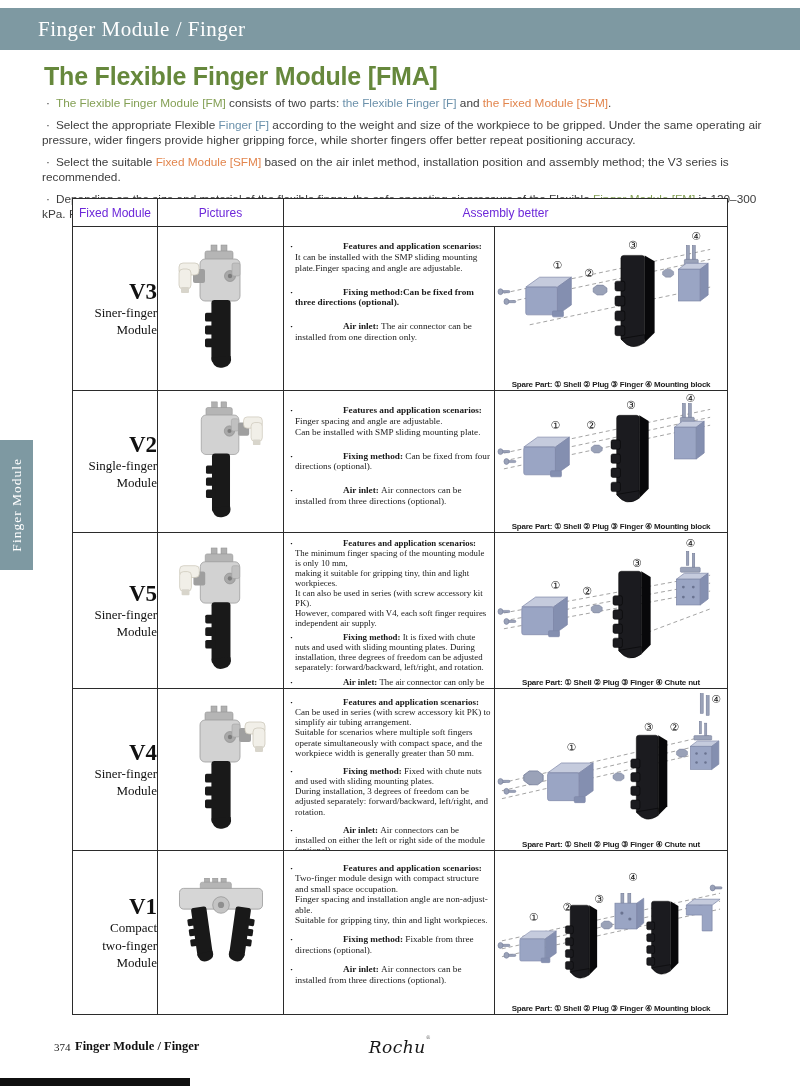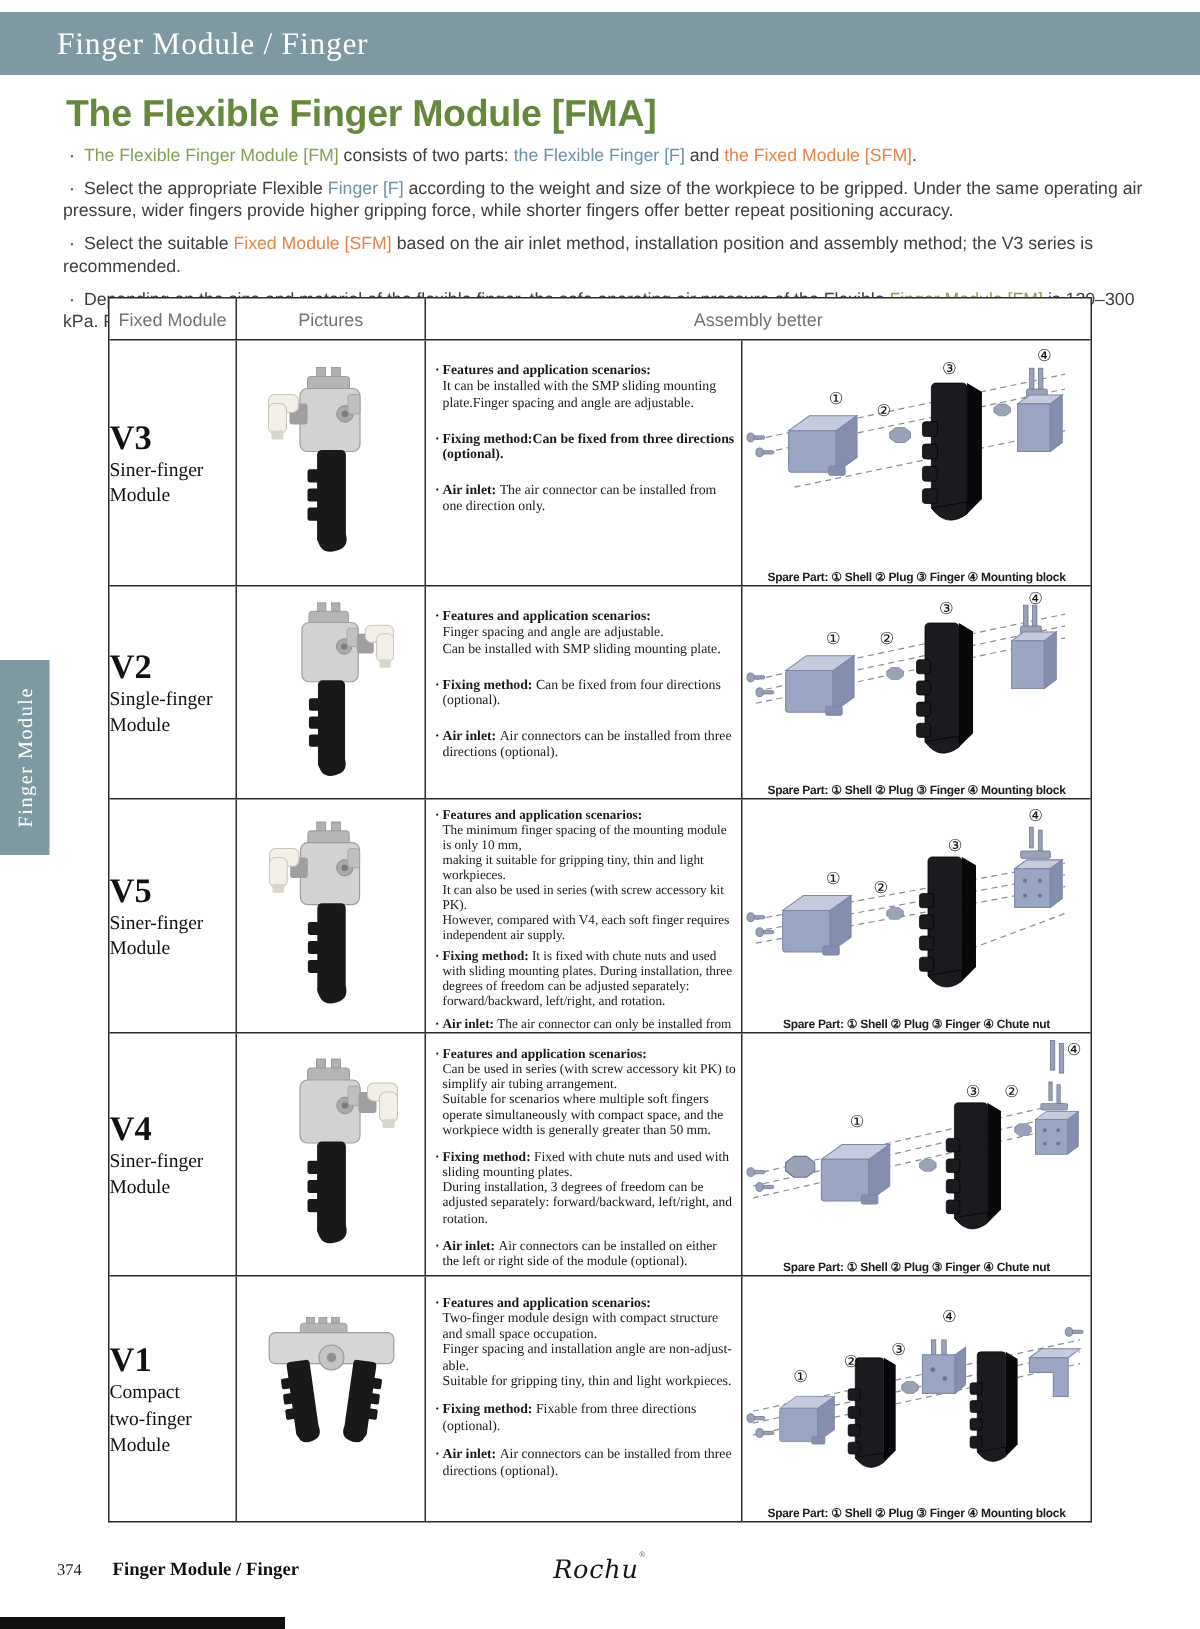--- a/index.html
+++ b/index.html
@@ -32,33 +32,33 @@
   .ftable{position:absolute;left:72px;top:198px;width:656px;border:1.5px solid #2b2b2b;
           box-sizing:border-box;background:#fff;}
   .trow{display:flex;border-top:1px solid #2b2b2b;}
   .trow.first{border-top:none;}
   .tc{box-sizing:border-box;border-left:1px solid #2b2b2b;overflow:hidden;}
   .tc.c1{border-left:none;width:84px;}
   .tc.c2{width:126px;}
   .tc.c3{width:211px;}
   .tc.c4{width:232px;flex:1;}
   .hrow .tc{height:27px;display:flex;align-items:center;justify-content:center;
-            font-size:12px;color:#737373;}
-  .name-cell{display:flex;flex-direction:column;align-items:flex-start;justify-content:center;
+            font-size:12px;color:#6d28d9;}
+  .name-cell{display:flex;flex-direction:column;align-items:flex-end;justify-content:center;
              font-family:"Liberation Serif",serif;color:#111;text-align:center;}
   .model{font-size:23px;font-weight:700;line-height:1.1;}
   .mname{font-size:13px;line-height:1.32;}
   .pic-cell{display:flex;align-items:center;justify-content:center;}
 
   .feat-cell{font-family:"Liberation Serif",serif;color:#1a1a1a;padding:6px 3px 4px 4px;
              font-size:8.8px;line-height:1.13;}
   .feat{display:flex;margin-bottom:5px;}
   .fdot{width:7px;flex:0 0 7px;text-align:center;font-weight:700;}
   .ftxt{flex:1;}
-  .flead{font-weight:700;}
+  .flead{font-weight:700;margin-left:48px;}
   .flead.blk{display:block;}
   .flead:not(.blk)::after{content:" ";}
   .fbody{white-space:pre-line;}
   .roomy{font-size:9.2px;line-height:1.18;padding-top:14px;}
   .roomy .feat{margin-bottom:13px;}
   .mid .feat{margin-bottom:8px;}
   .v1sp{padding-top:12px;}
   .v1sp .feat{margin-bottom:9px;}
 
   
@@ -72,21 +72,21 @@
   .shell-front{fill:#9aa5c4;stroke:#7c86a6;stroke-width:.7;}
   .shell-side{fill:#848fb0;stroke:#7c86a6;stroke-width:.7;}
   .fing{fill:#1b1b1f;stroke:#000;stroke-width:.5;}
   .fing-side{fill:#08080a;}
   .dash{stroke:#8c8c8c;stroke-width:.8;stroke-dasharray:4 3;fill:none;}
   .scr{fill:#9aa2b8;stroke:#6a7390;stroke-width:.5;}
   .dlabel{font:11px "DejaVu Sans",sans-serif;fill:#111;text-anchor:middle;}
   .pscr{fill:#b0b0b0;stroke:#8f8f8f;stroke-width:.5;}
 
   
-  .pageno{position:absolute;left:38px;top:1041px;font-family:"Liberation Serif",serif;
+  .pageno{position:absolute;left:54px;top:1041px;font-family:"Liberation Serif",serif;
           font-size:11px;color:#222;}
   .foottitle{position:absolute;left:75px;top:1039px;font-family:"Liberation Serif",serif;
           font-size:12.5px;font-weight:700;color:#111;}
   .logo{position:absolute;left:360px;top:1034px;width:80px;text-align:center;
         font-family:"DejaVu Serif",serif;font-style:italic;font-size:17px;color:#161616;
         letter-spacing:.5px;}
   .logo sup{font-size:5px;font-style:normal;vertical-align:14px;opacity:.7;}
   .botbar{position:absolute;left:0;top:1078px;width:190px;height:8px;background:#101010;}
 </style>
 </head>

